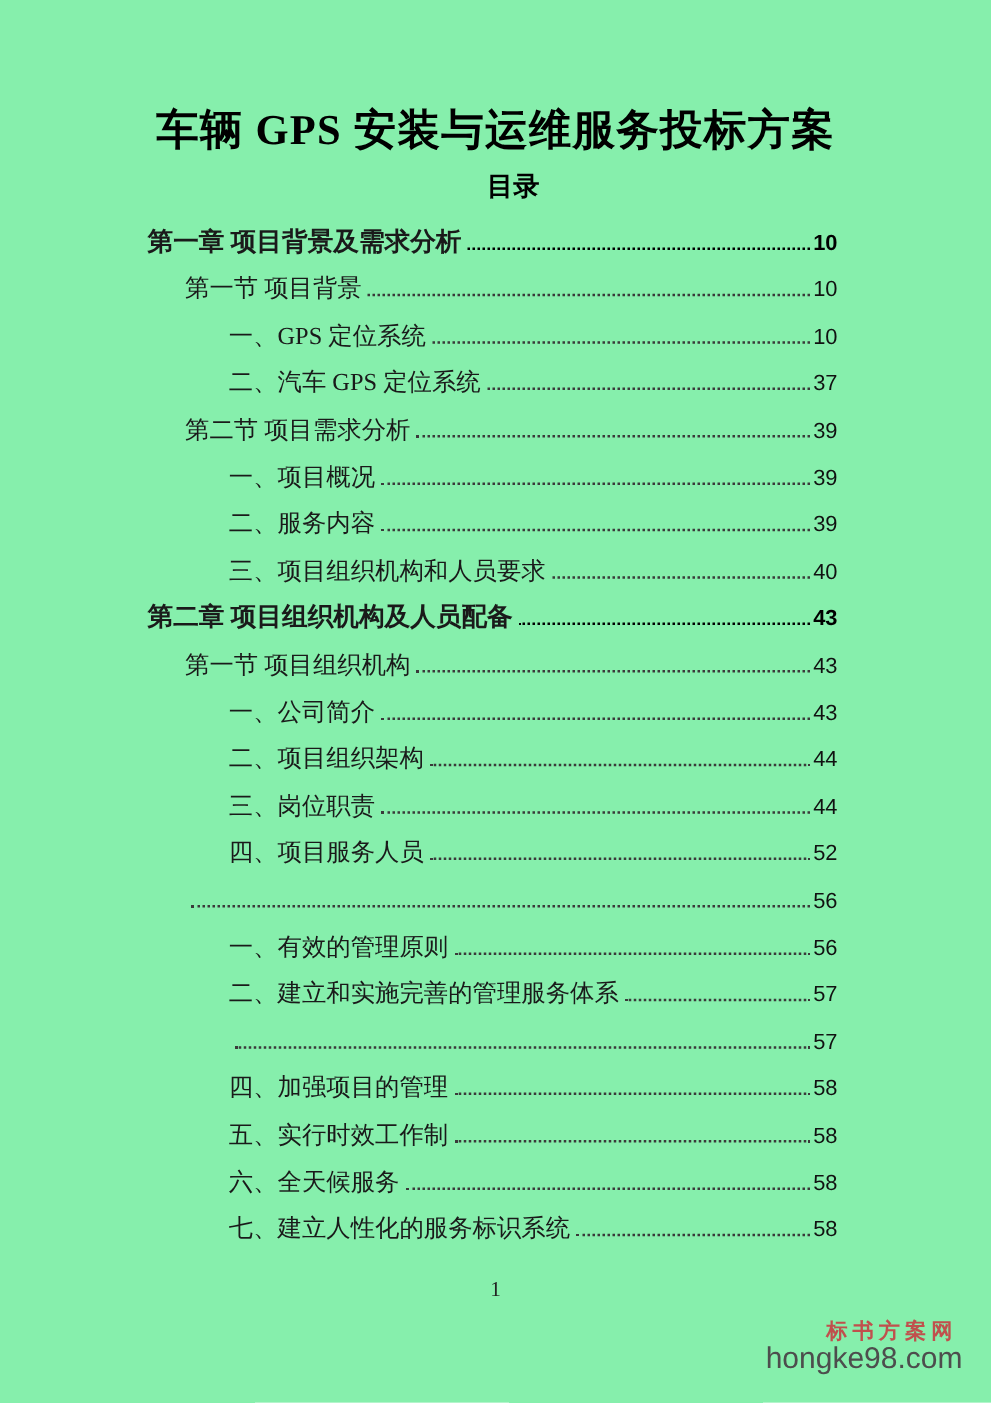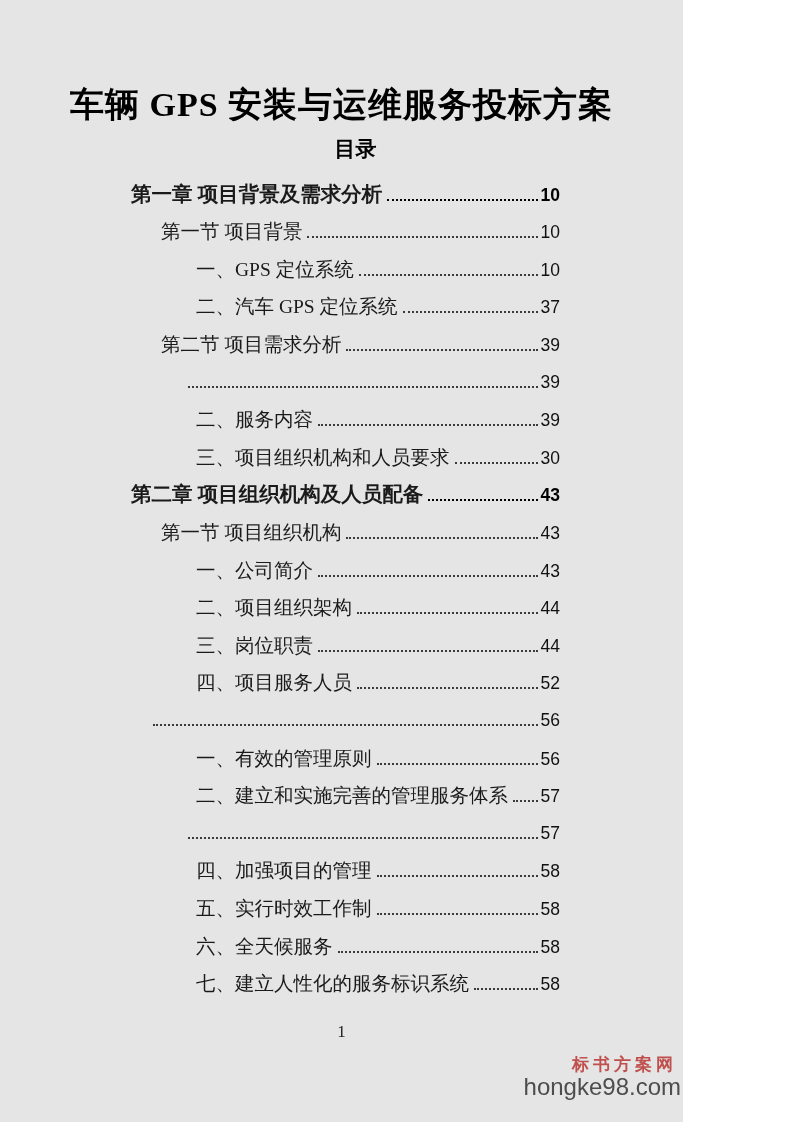--- a/index.html
+++ b/index.html
@@ -1,23 +1,23 @@
 <!DOCTYPE html>
 <html><head>
 <meta charset="utf-8">
 <style>
   * { margin: 0; padding: 0; box-sizing: border-box; }
   html, body { background: #ffffff; }
   body { width: 793px; height: 1122px; overflow: hidden; }
 
   .page {
     position: relative;
-    width: 683px;
+    width: 793px;
     height: 1122px;
-    background: #e5e5e5;
+    background: #86efac;
     font-family: "Liberation Serif", "DejaVu Serif", serif;
     color: #1a1a1a;
   }
 
   .doc-title {
     padding-top: 84px;
     text-align: center;
     font-size: 34px;
     font-weight: bold;
     line-height: 1.25;
@@ -45,21 +45,21 @@
     height: 37.6px;
     line-height: 37.6px;
     font-size: 19.5px;
     white-space: nowrap;
     cursor: pointer;
   }
   .toc-row.l1 { padding-left: 0; font-weight: bold; font-size: 20.5px; }
   .toc-row.l2 { padding-left: 30px; }
   .toc-row.l3 { padding-left: 65px; }
 
-  .toc-label { flex: 0 0 auto; margin-left: 13px; }
+  .toc-label { flex: 0 0 auto; }
 
   .toc-leader {
     flex: 1 1 auto;
     min-width: 12px;
     border-bottom: 2.2px dotted #3a3a3a;
     margin: 0 3px 0 5px;
   }
   .toc-row.l1 .toc-leader { border-bottom: 2.8px dotted #000000; }
 
   .toc-page {
@@ -76,21 +76,21 @@
     left: 0;
     width: 100%;
     text-align: center;
     font-size: 17px;
     color: #222222;
   }
 
   .watermark {
     position: absolute;
     top: 1056px;
-    right: 2px;
+    right: 23px;
     text-align: right;
     font-family: "Liberation Sans", "DejaVu Sans", sans-serif;
     line-height: 1.05;
     margin-left: 32px;
   }
   .wm-name {
     font-size: 17px;
     font-weight: bold;
     letter-spacing: 4px;
     padding-right: 4px;
@@ -129,32 +129,33 @@
     <span class="toc-label">二、汽车 GPS 定位系统</span>
     <span class="toc-leader"></span>
     <span class="toc-page">37</span>
   </div>
       <div class="toc-row l2">
     <span class="toc-label">第二节 项目需求分析</span>
     <span class="toc-leader"></span>
     <span class="toc-page">39</span>
   </div>
       <div class="toc-row l3">
+    <span class="toc-label">一、项目概况</span>
     <span class="toc-leader"></span>
     <span class="toc-page">39</span>
   </div>
       <div class="toc-row l3">
     <span class="toc-label">二、服务内容</span>
     <span class="toc-leader"></span>
     <span class="toc-page">39</span>
   </div>
       <div class="toc-row l3">
     <span class="toc-label">三、项目组织机构和人员要求</span>
     <span class="toc-leader"></span>
-    <span class="toc-page">30</span>
+    <span class="toc-page">40</span>
   </div>
       <div class="toc-row l1">
     <span class="toc-label">第二章 项目组织机构及人员配备</span>
     <span class="toc-leader"></span>
     <span class="toc-page">43</span>
   </div>
       <div class="toc-row l2">
     <span class="toc-label">第一节 项目组织机构</span>
     <span class="toc-leader"></span>
     <span class="toc-page">43</span>

